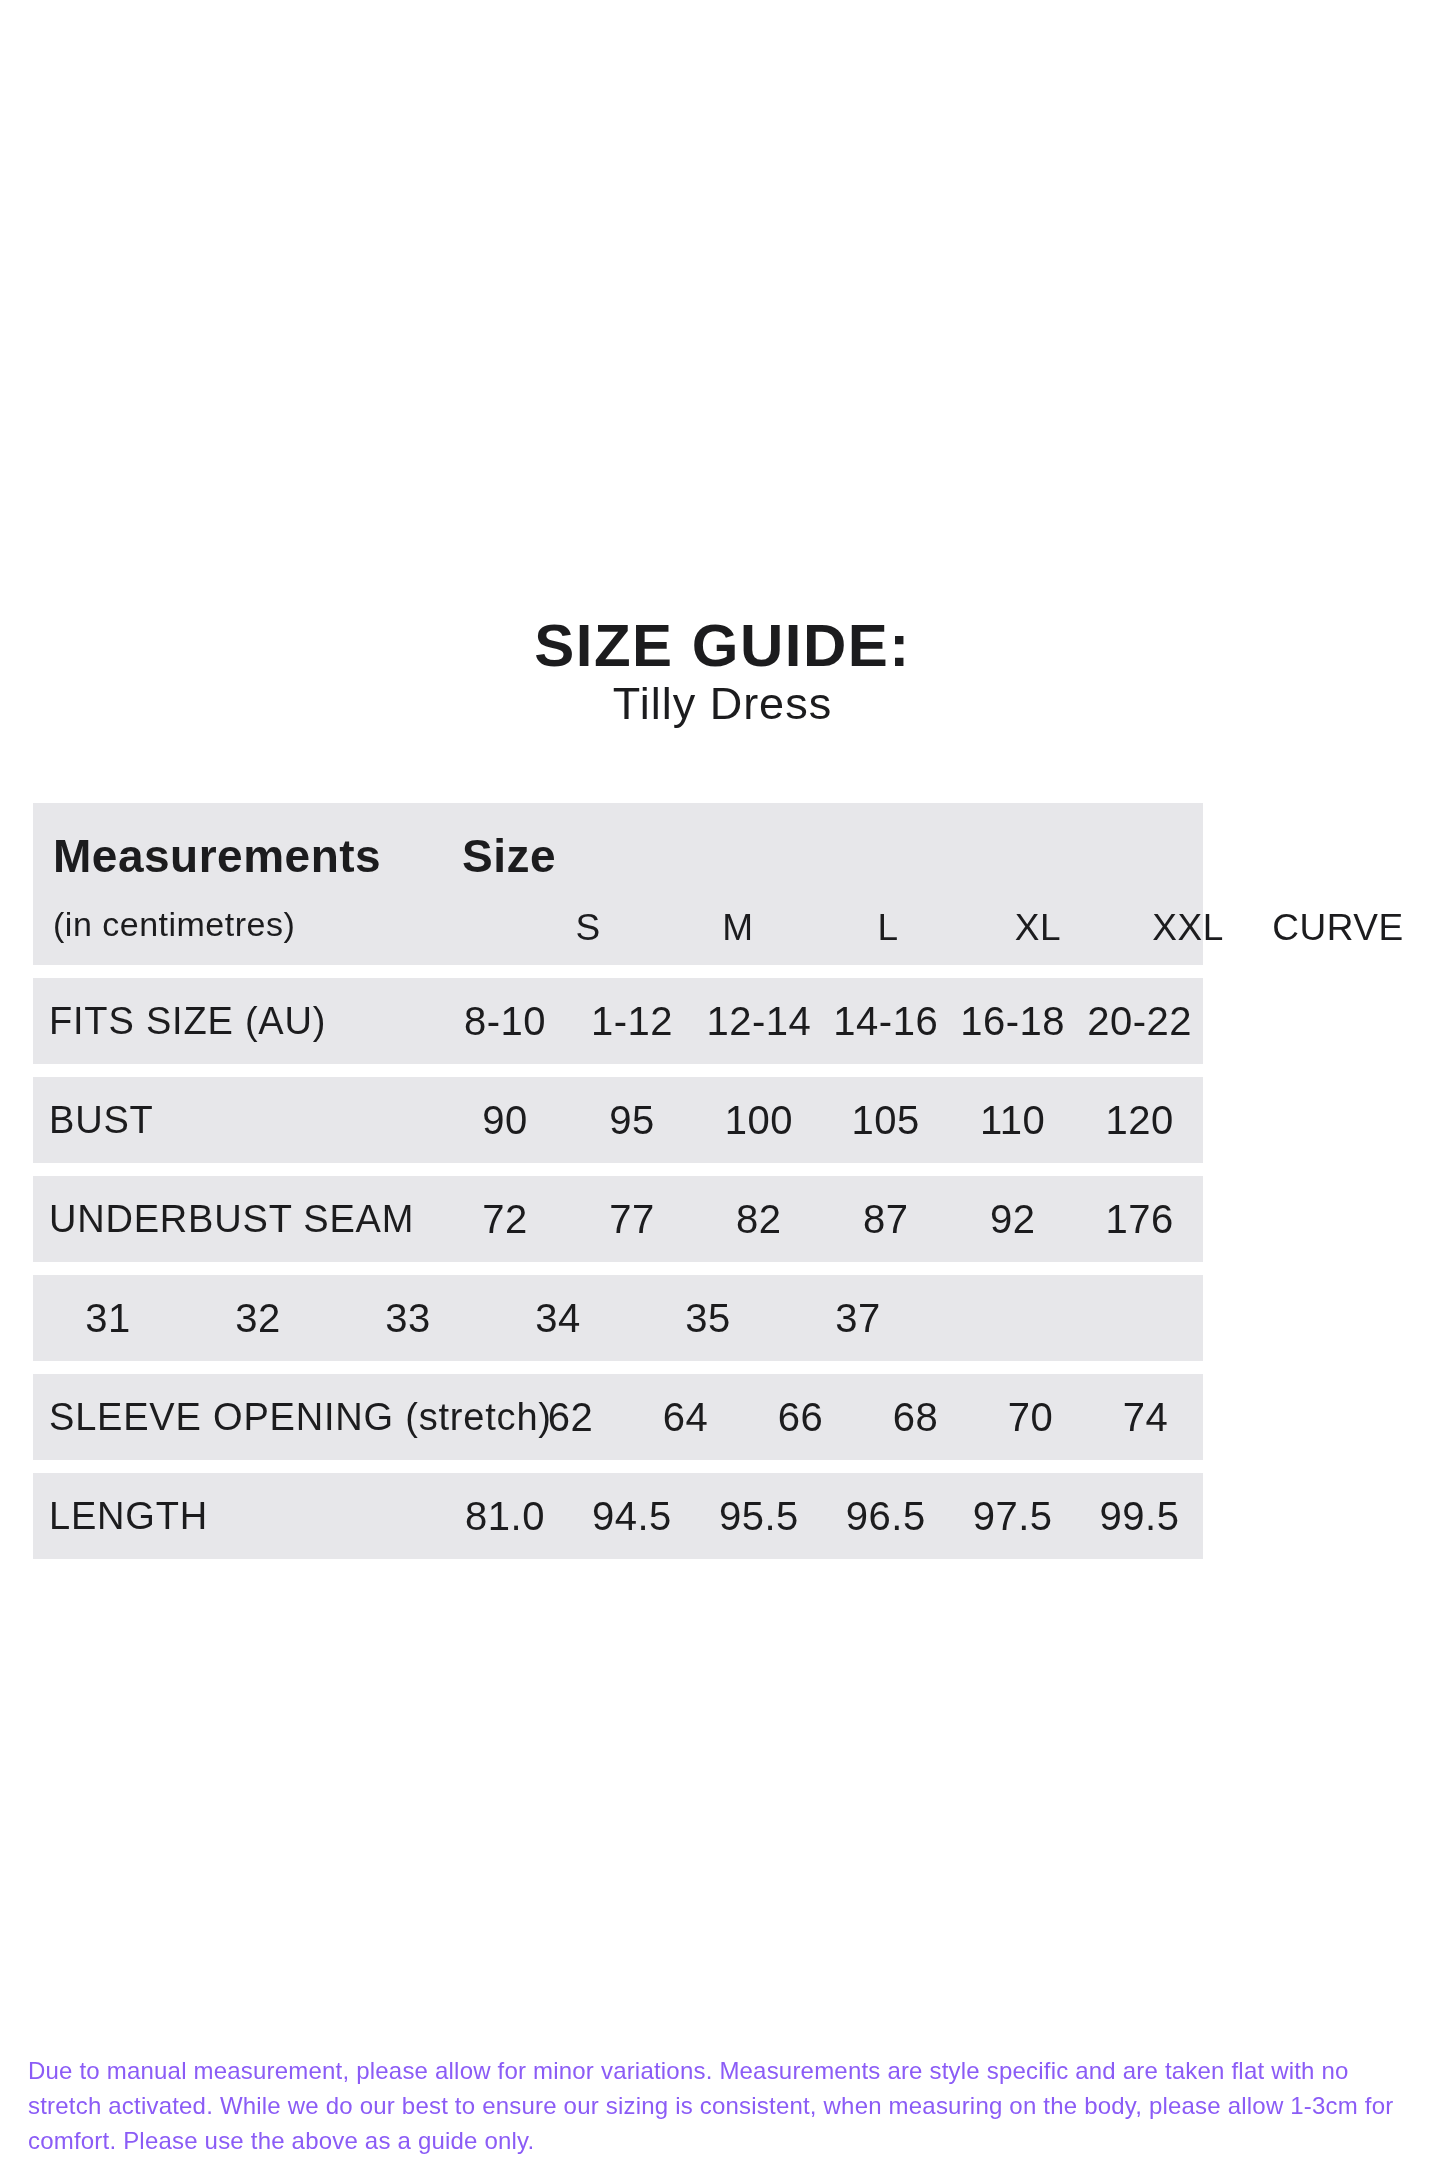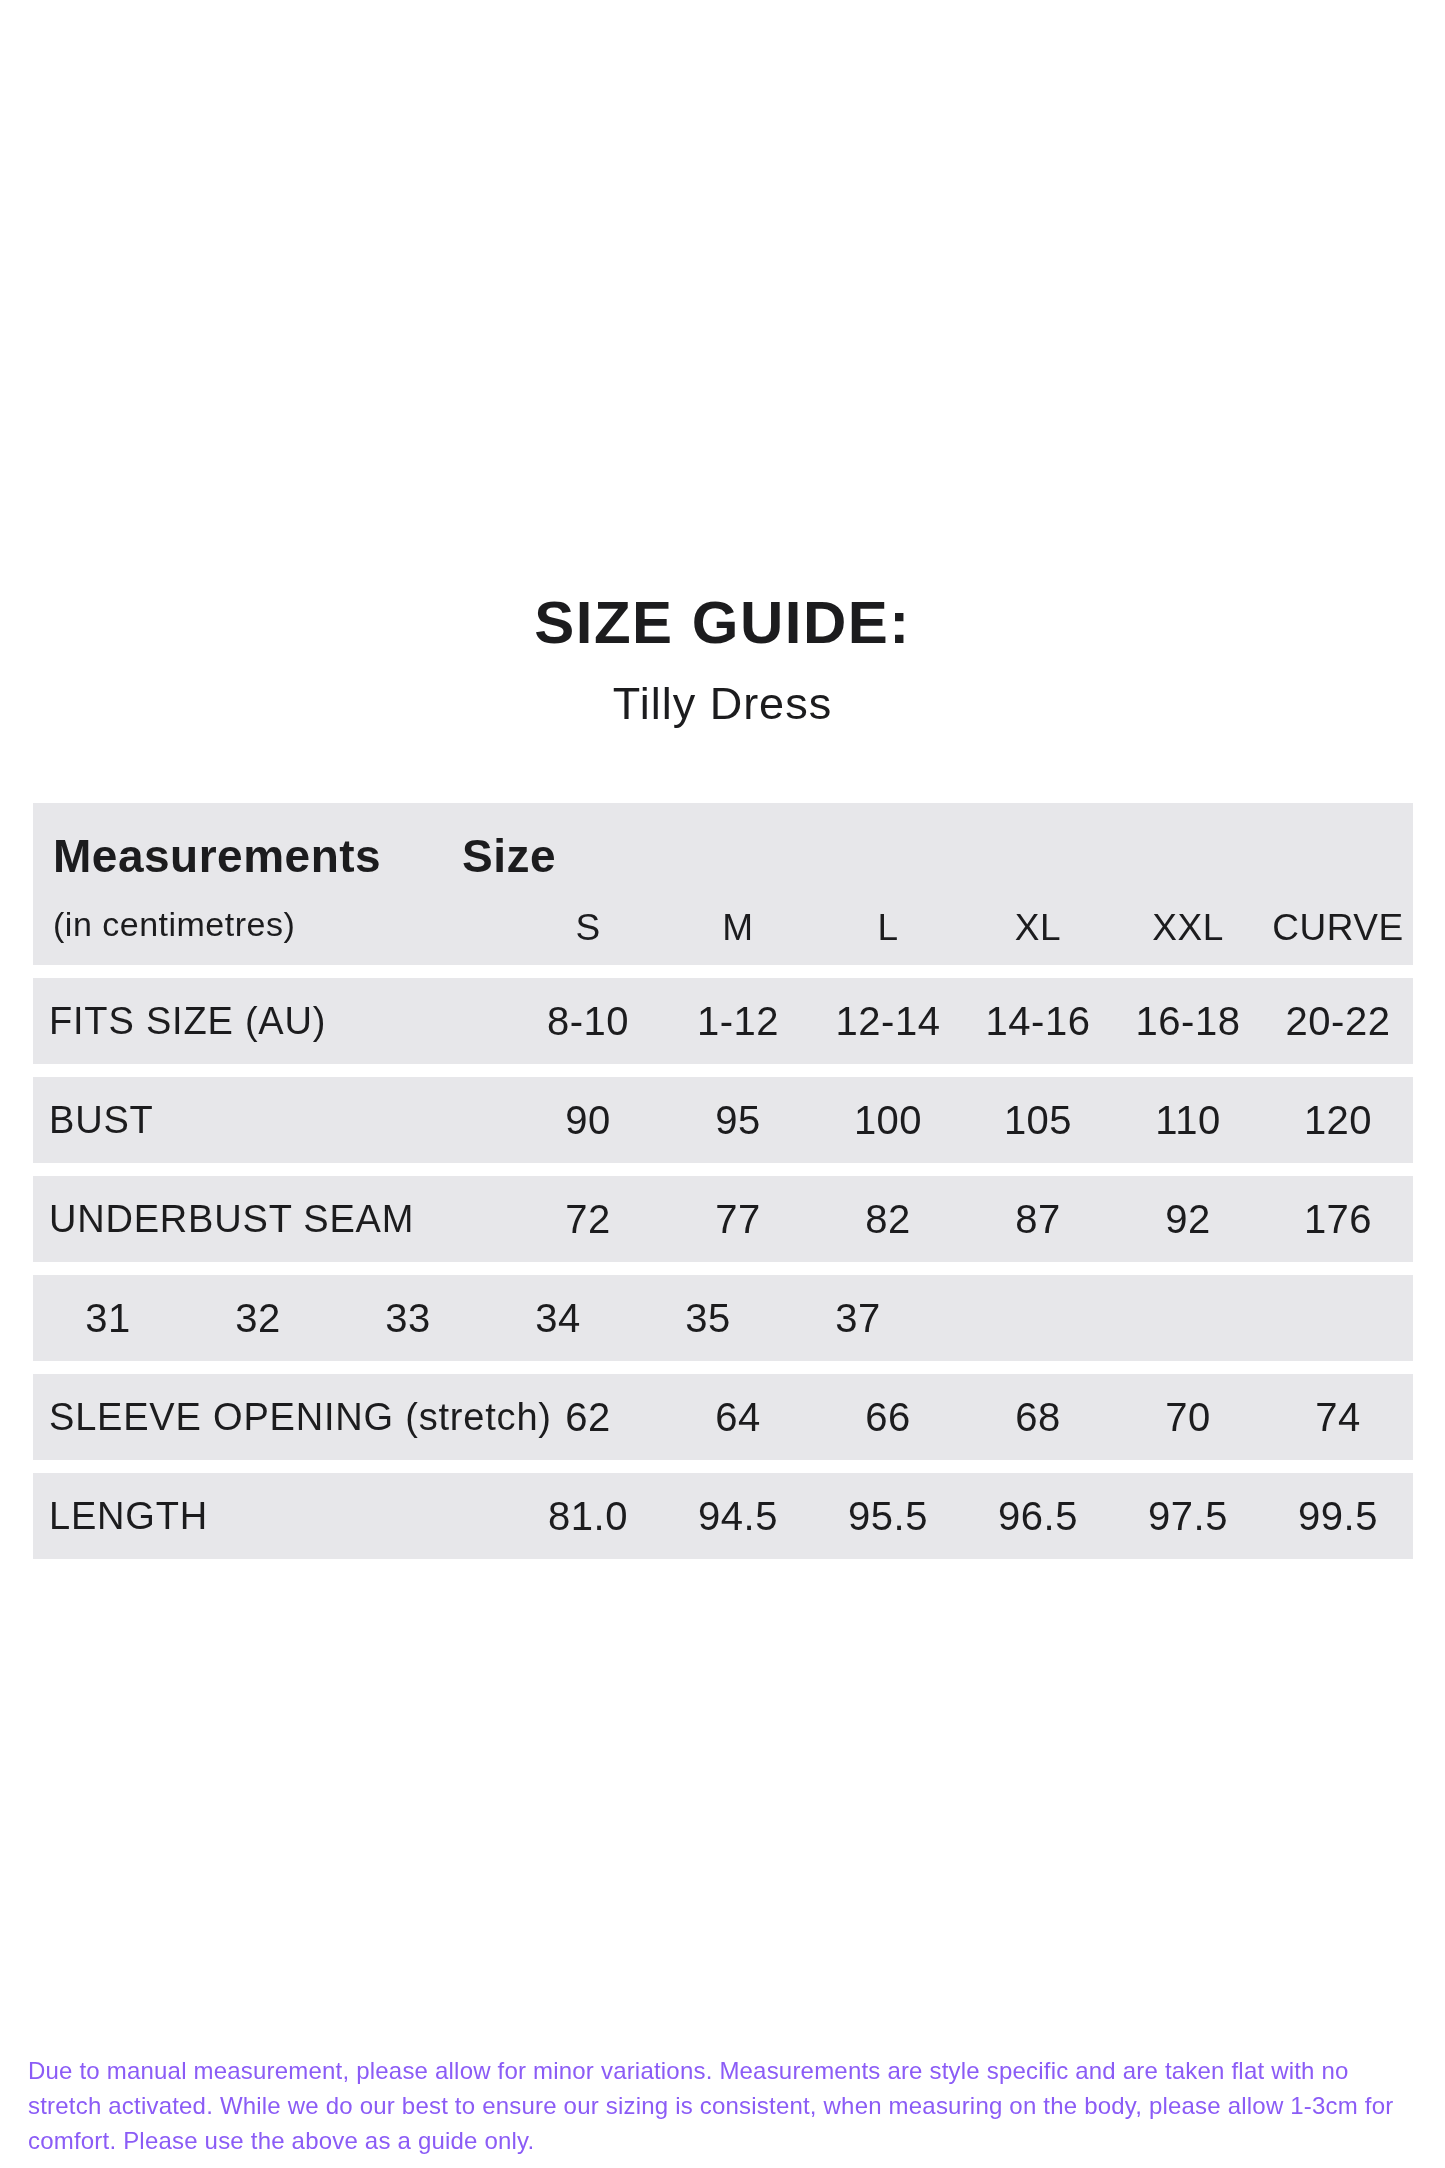--- a/index.html
+++ b/index.html
@@ -11,21 +11,21 @@
     position: relative;
     width: 1445px;
     height: 2168px;
     background: #ffffff;
     font-family: "Liberation Sans", sans-serif;
     color: #1c1c1e;
     overflow: hidden;
   }
   .title {
     position: absolute;
-    top: 588px;
+    top: 611px;
     left: 0;
     width: 100%;
     text-align: center;
     font-size: 60px;
     font-weight: 700;
     letter-spacing: 1.5px;
   }
   .subtitle {
     position: absolute;
     top: 678px;
@@ -33,21 +33,21 @@
     width: 100%;
     text-align: center;
     font-size: 45px;
     font-weight: 400;
     letter-spacing: 1px;
   }
   .size-table {
     position: absolute;
     left: 33px;
     top: 803px;
-    width: 1380px;
+    width: 1170px;
   }
   .thead {
     position: relative;
     height: 162px;
     background: #e7e7ea;
   }
   .h-measurements {
     position: absolute;
     left: 20px;
     top: 26px;

